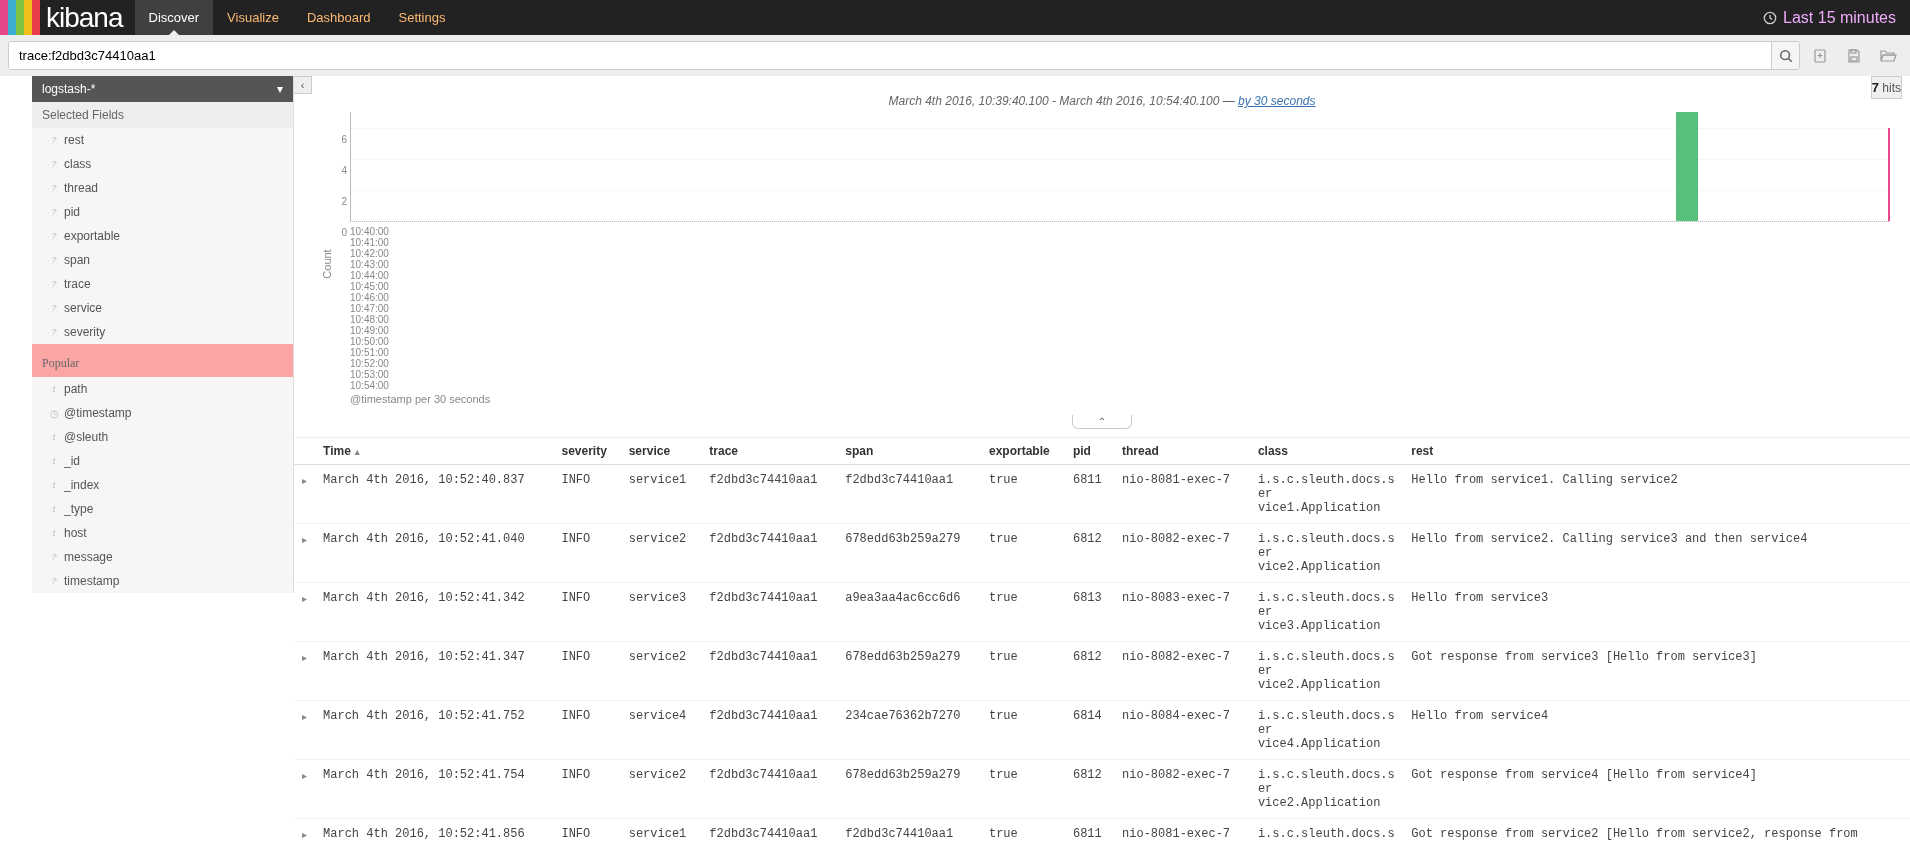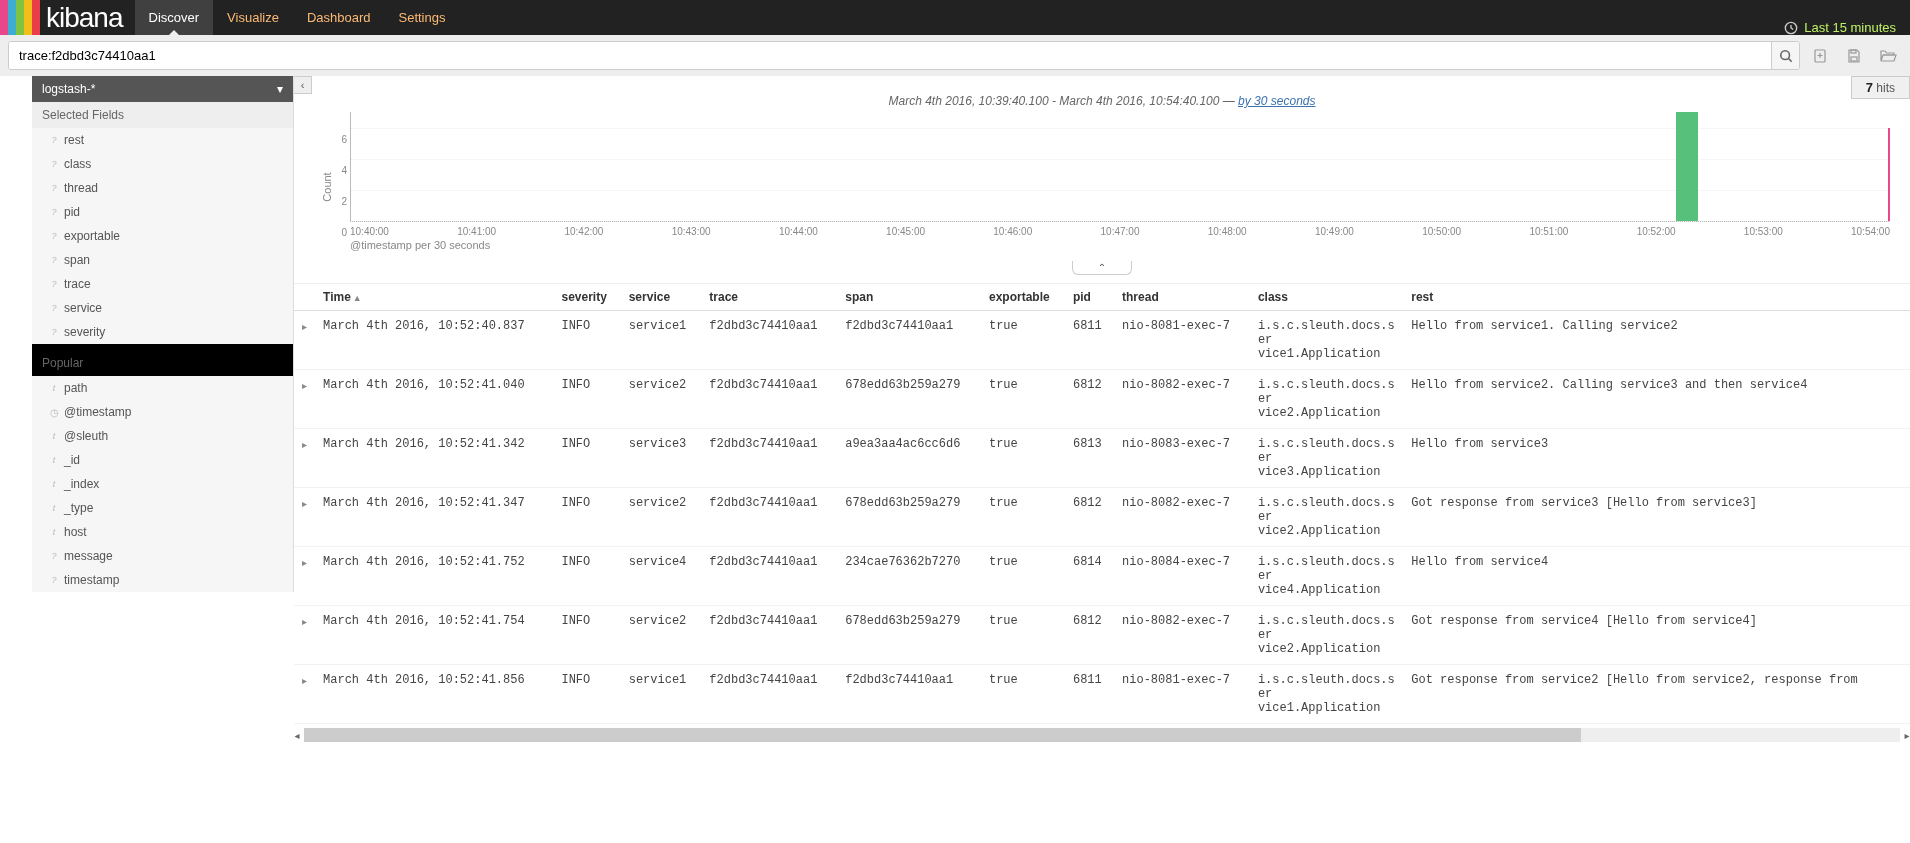--- a/index.html
+++ b/index.html
@@ -9,63 +9,63 @@
 .topnav { display: flex; align-items: stretch; background: #222; height: 35px; color: #ccc; }
 .logo-strip { display: flex; height: 100%; }
 .logo-strip span { width: 8px; height: 100%; }
 .ls1{background:#E8488B;} .ls2{background:#3CAED2;} .ls3{background:#80C340;} .ls4{background:#F2BE1A;} .ls5{background:#EB3D47;}
 .logo-text { font-size: 28px; font-weight: 400; color: #fff; letter-spacing: -1px; padding: 0 12px 0 6px; display:flex; align-items:center; }
 .nav-items { display: flex; align-items: stretch; }
 .nav-item { display:flex; align-items:center; padding: 0 14px; font-size: 13px; color: #fdba74; cursor: pointer; position: relative; }
 .nav-item.active { background: #404040; color: #fff; }
 .nav-item.active::after { content:""; position:absolute; bottom:-1px; left:50%; margin-left:-6px; border:6px solid transparent; border-bottom-color:#eee; }
 .nav-spacer { flex: 1; }
-.time-picker { display:flex; align-items:flex-end; padding: 0 14px; color:#bef264; cursor:pointer; font-size:13px; gap:6px; }
+.time-picker { display:flex; align-items:center; padding: 0 14px; color:#f0abfc; cursor:pointer; font-size:16px; gap:6px; }
 .time-picker svg { width:14px; height:14px; }
 
 
 .querybar-row { display:flex; align-items:center; background:#eee; padding:6px 8px; gap:6px; }
 .query-input-wrap { flex:1; display:flex; background:#fff; border:1px solid #ccc; border-radius:3px; overflow:hidden; }
 .query-input { flex:1; border:none; outline:none; padding:6px 10px; font-size:13px; }
 .query-search-btn { width:28px; background:#f5f5f5; border:none; border-left:1px solid #ccc; cursor:pointer; display:flex; align-items:center; justify-content:center; }
 .tool-btn { width:28px; height:28px; background:none; border:none; color:#999; cursor:pointer; display:flex; align-items:center; justify-content:center; }
 
 
 .body-wrap { display:flex; align-items:flex-start;margin-left:32px; }
 
 
 .sidebar { width:262px; flex-shrink:0; background:#f6f6f6; border-right:1px solid #ddd; }
 .index-pattern { background:#555; color:#fff; padding:6px 10px; font-size:12px; display:flex; align-items:center; justify-content:space-between; cursor:pointer; }
 .section-head { background:#eee; padding:6px 10px; font-size:12px; color:#666; display:flex; align-items:center; justify-content:space-between; }
-.section-head.light { background:#000000; padding-top:12px; }
+.section-head.light { background:#fca5a5; padding-top:12px;font-family:Liberation Serif, serif; }
 .field-list { list-style:none; }
 .field-list li { padding:5px 10px 5px 18px; font-size:12px; color:#555; cursor:pointer; display:flex; align-items:center; gap:6px; position:relative; }
 .ftype { color:#bbb; font-size:9px; font-style:italic; width:8px; text-align:center; }
 .ftype.clock::before { content:"◷"; font-style:normal; font-size:10px; }
 .gear-btn { width:18px; height:18px; border:1px solid #ccc; background:#fff; border-radius:3px; display:flex; align-items:center; justify-content:center; cursor:pointer; font-size:10px; color:#888; }
 
 
 .main { flex:1; min-width:0; position:relative; }
 .collapse-handle { position:absolute; left:0; top:0; width:18px; height:18px; background:#eee; border:1px solid #ccc; border-left:none; display:flex; align-items:center; justify-content:center; cursor:pointer; color:#555; font-size:11px; z-index:2; }
-.hits-box { position:absolute; right:0; top:0; background:#f0f0f0; border:1px solid #ccc; padding:3px 14px; font-size:12px; color:#555; z-index:2; }
+.hits-box { position:absolute; right:8px; top:0; background:#f0f0f0; border:1px solid #ccc; padding:3px 0; font-size:12px; color:#555; z-index:2; }
 .hits-box b { font-size:13px; color:#222; }
 
 .timerange { text-align:center; font-size:12px; color:#666; padding:18px 0 4px;font-style:italic; }
 .timerange a { color:#3b73af; text-decoration:underline; cursor:pointer; }
 
 
 .histo-wrap { padding: 0 20px 4px 56px; position:relative; }
 .ylabel { position:absolute; left:18px; top:50%; transform: translateY(-50%) rotate(-90deg); font-size:11px; color:#888; transform-origin:center; }
 .histo { height:110px; position:relative; border-left:1px solid #bbb; border-bottom:1px solid #bbb; }
 .yticks { position:absolute; left:-20px; top:0; height:100%; width:18px; }
 .ytick { position:absolute; right:2px; font-size:10px; color:#888; transform:translateY(50%); }
 .gridline { position:absolute; left:0; right:0; border-top:1px dotted #eee; }
 .bar { position:absolute; bottom:0; width:22px; background:#57C17B; }
 .bar.pink { background:#E8488B; width:2px; }
-.xticks { display:flex; justify-content:space-between; font-size:10px; color:#888; padding:4px 0 2px; }
+.xticks { display:flex; justify-content:space-between; font-size:10px; color:#888; padding:4px 0 2px;flex-direction:column; }
 .xaxis-label { font-size:11px; color:#888; padding-bottom:6px; }
 .histo-handle { width:60px; height:14px; margin:0 auto 8px; border:1px solid #ccc; border-top:none; border-radius:0 0 6px 6px; display:flex; align-items:center; justify-content:center; cursor:pointer; color:#555; font-size:10px; }
 
 
 .table-wrap { overflow-x:auto; border-top:1px solid #eee; }
 .data-table { width:100%; min-width:1540px; border-collapse:collapse; font-size:12px; }
 .data-table th { text-align:left; font-weight:600; padding:6px 8px; border-bottom:1px solid #ddd; white-space:nowrap; cursor:pointer; color:#333; }
 .data-table th .sort { font-size:9px; color:#888; margin-left:2px; }
 .expand-cell { width:20px; text-align:center; }
 .data-table td { padding:8px 8px; vertical-align:top; border-bottom:1px solid #f2f2f2; }

